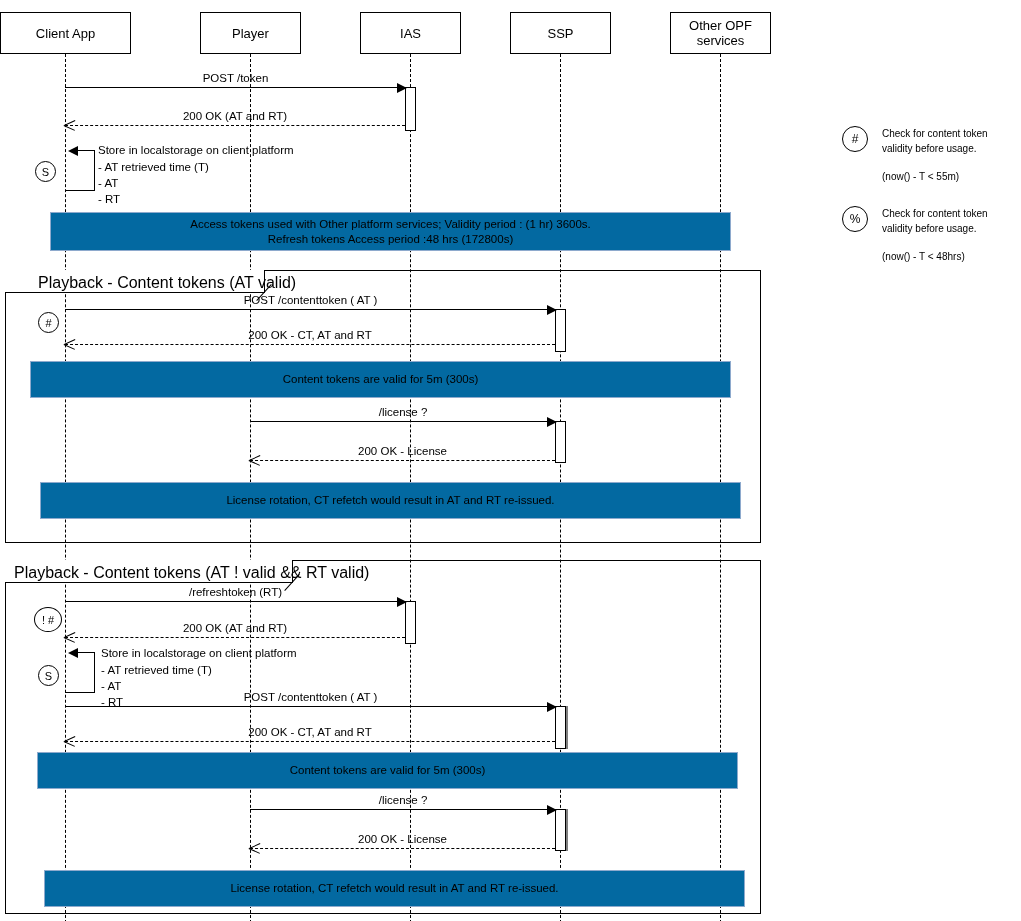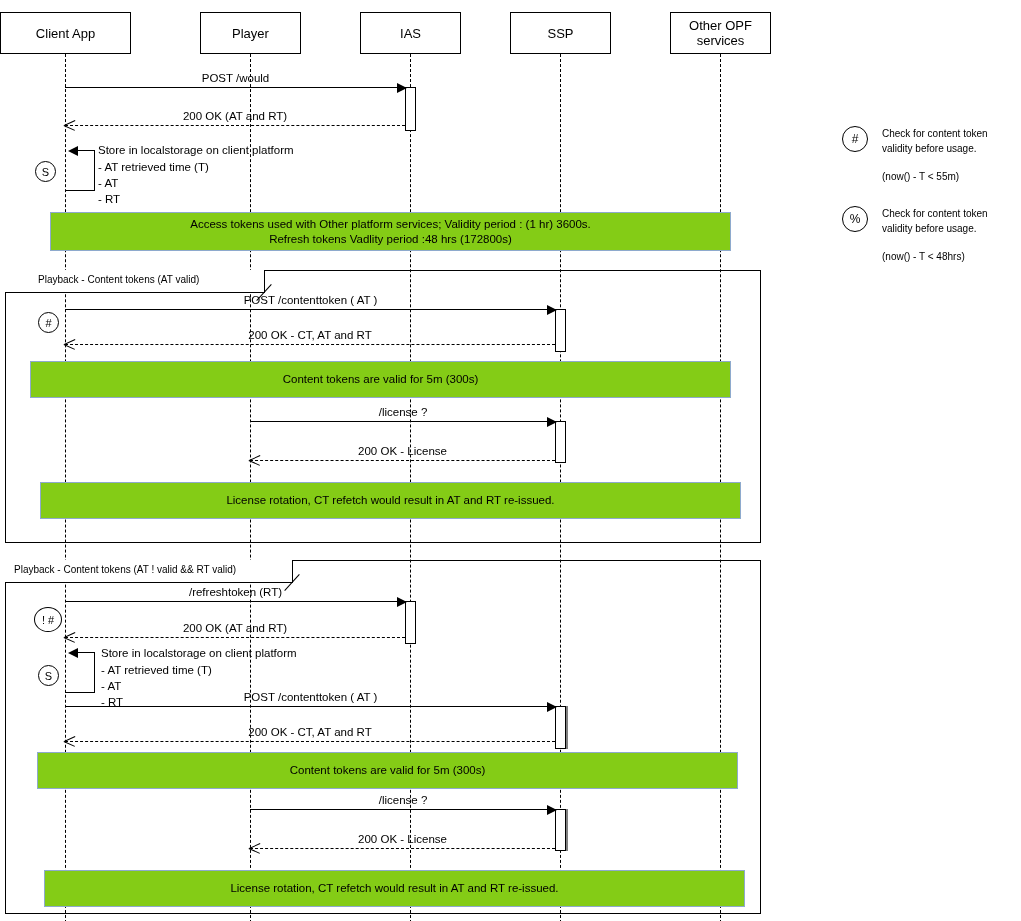--- a/index.html
+++ b/index.html
@@ -84,21 +84,21 @@
   .marker{
     position:absolute;box-sizing:border-box;
     border:1.3px solid #000;border-radius:50%;
     background:#fff;display:flex;align-items:center;justify-content:center;
     font-size:11px;
   }
 
   
   .note{
     position:absolute;box-sizing:border-box;
-    background:#84cc16;border:1.1px solid #8eaacd;
+    background:#0369a1;border:1.1px solid #8eaacd;
     display:flex;align-items:center;justify-content:center;
     text-align:center;font-size:11.5px;line-height:15px;
     color:#000;
   }
 
   
   .fragment{
     position:absolute;box-sizing:border-box;border:1.3px solid #000;
     background:transparent;
   }
@@ -106,21 +106,21 @@
     position:absolute;box-sizing:border-box;
     border-right:1.3px solid #000;border-bottom:1.3px solid #000;
     background:#fff;
   }
   .frag-tab::after{
     content:"";position:absolute;right:-11px;bottom:-1.3px;
     width:22px;height:0;border-top:1.3px solid #000;
     transform-origin:50% 50%;transform:rotate(-48deg);
   }
   .frag-label{
-    position:absolute;font-size:10px;white-space:nowrap;
+    position:absolute;font-size:16px;white-space:nowrap;
   }
 
   
   .legend-item{position:absolute;}
   .legend-text{
     position:absolute;font-size:10px;line-height:14px;white-space:nowrap;
   }
 </style>
 </head>
 <body>
@@ -147,21 +147,21 @@
   <div class="lifeline" style="left:250px;top:42px;height:879px;"></div>
   <div class="lifeline" style="left:410px;top:42px;height:879px;"></div>
   <div class="lifeline" style="left:560px;top:42px;height:879px;"></div>
   <div class="lifeline" style="left:720px;top:42px;height:879px;"></div>
 
   <div class="activation" style="left:405px;top:75px;width:11px;height:44px;"></div>
 
   <div class="msg" style="left:65px;top:75px;width:341px;">
     <div class="line"></div>
     <div class="head right"></div>
-    <div class="label center">POST /would</div>
+    <div class="label center">POST /token</div>
   </div>
 
   <div class="msg dashed" style="left:65px;top:113px;width:340px;">
     <div class="line"></div>
     <div class="head left-open"></div>
     <div class="label center">200 OK (AT and RT)</div>
   </div>
 
   <div class="selfmsg" style="left:65px;top:133px;width:30px;height:50px;">
     <div class="seg" style="left:10px;top:5px;width:20px;height:1.3px;"></div>
@@ -174,21 +174,21 @@
     <div class="txt" style="left:0px;top:17px;">- AT retrieved time (T)</div>
     <div class="txt" style="left:0px;top:33px;">- AT</div>
     <div class="txt" style="left:0px;top:49px;">- RT</div>
   </div>
   <div class="marker" style="left:35px;top:149px;width:21px;height:21px;">
     <span>S</span>
   </div>
 
   <div class="note" style="left:50px;top:200px;width:681px;height:39px;flex-direction:column;">
     <span>Access tokens used with Other platform services; Validity period : (1 hr) 3600s.</span>
-    <span>Refresh tokens Vadlity period :48 hrs (172800s)</span>
+    <span>Refresh tokens Access period :48 hrs (172800s)</span>
   </div>
 
   <div class="fragment" style="left:5px;top:258px;width:756px;height:273px;"></div>
   <div class="frag-tab" style="left:5px;top:258px;width:260px;height:23px;"></div>
   <div class="frag-label" style="left:38px;top:262px;">Playback - Content tokens (AT valid)</div>
 
   <div class="activation" style="left:555px;top:297px;width:11px;height:43px;"></div>
 
   <div class="msg" style="left:65px;top:297px;width:491px;">
     <div class="line"></div>

